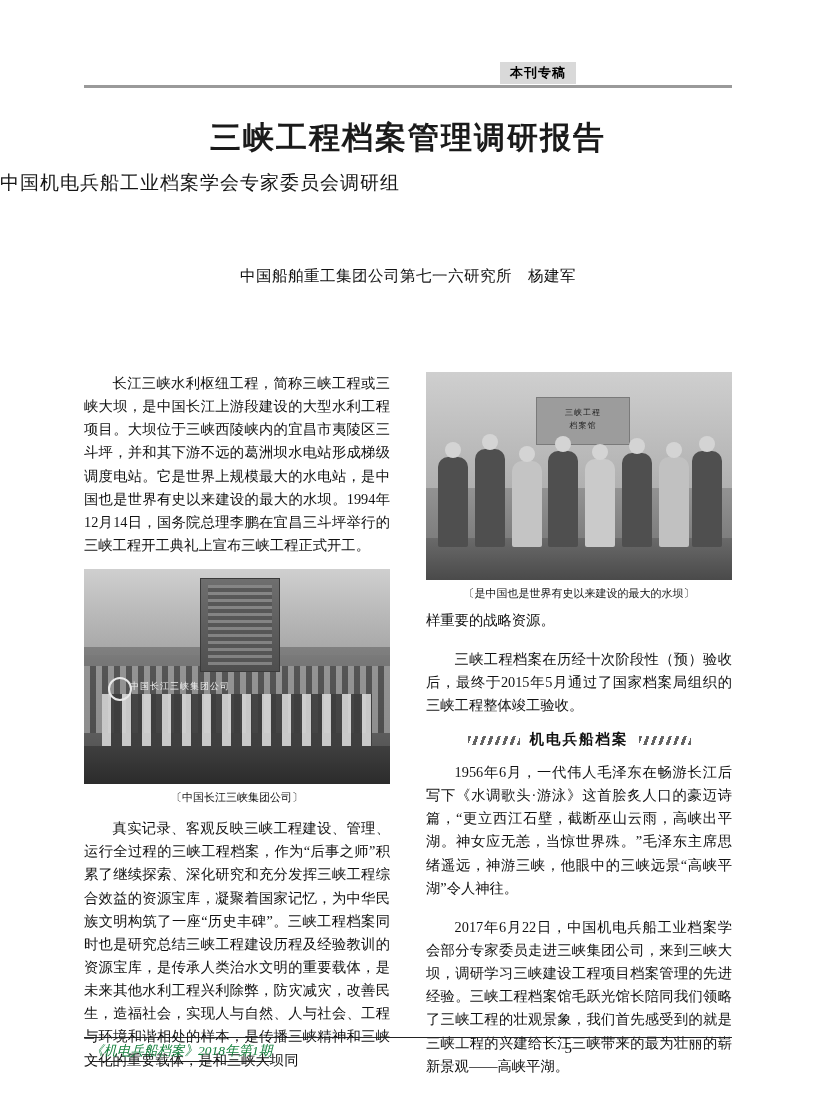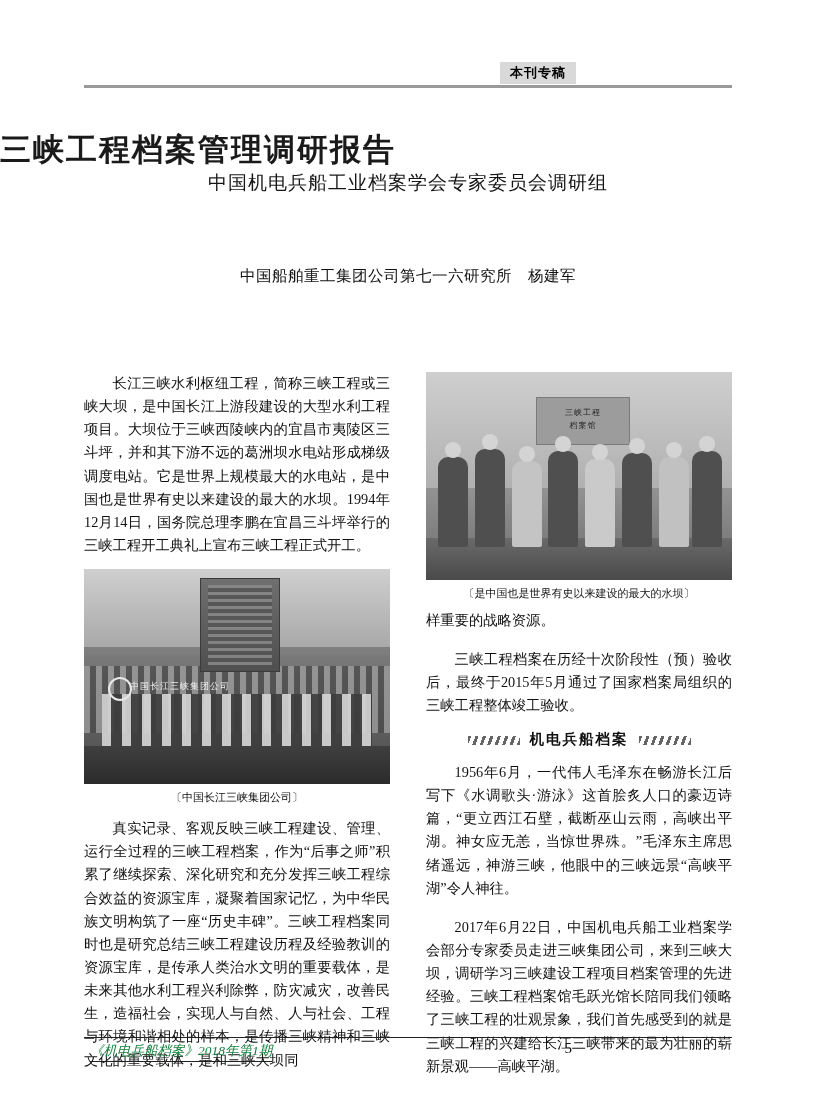--- a/index.html
+++ b/index.html
@@ -43,35 +43,35 @@
     top: 85px;
     width: 648px;
     height: 3px;
     background: #9a9a9a;
   }
 
   
   .doc-title {
     position: absolute;
     left: 0;
-    top: 129px;
+    top: 117px;
     width: 816px;
-    text-align: left;
+    text-align: center;
     font-family: "DejaVu Sans", sans-serif;
     font-weight: bold;
     font-size: 31px;
     letter-spacing: 2px;
     color: #1a1a1a;
   }
   .doc-subtitle {
     position: absolute;
     left: 0;
     top: 170px;
     width: 816px;
-    text-align: center;
+    text-align: left;
     font-family: "DejaVu Sans", sans-serif;
     font-size: 19px;
     letter-spacing: 1px;
     color: #151515;
   }
   .doc-author {
     position: absolute;
     left: 0;
     top: 266px;
     width: 816px;

